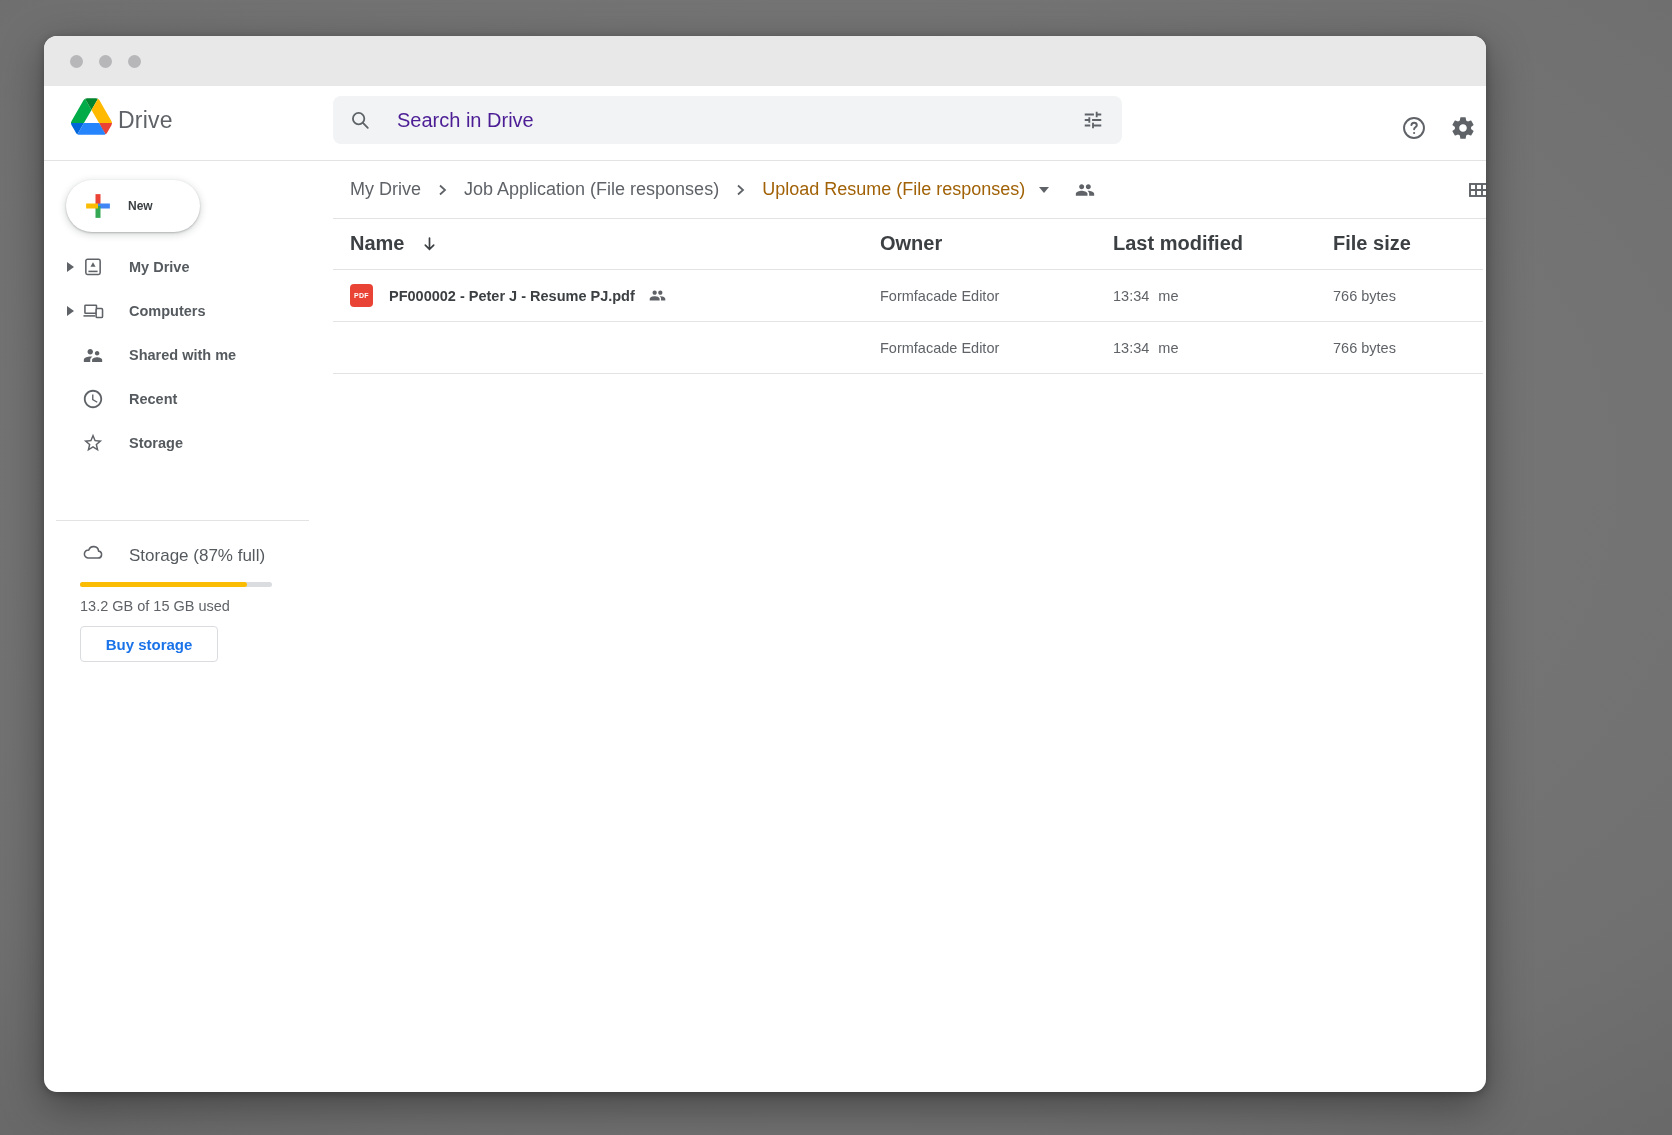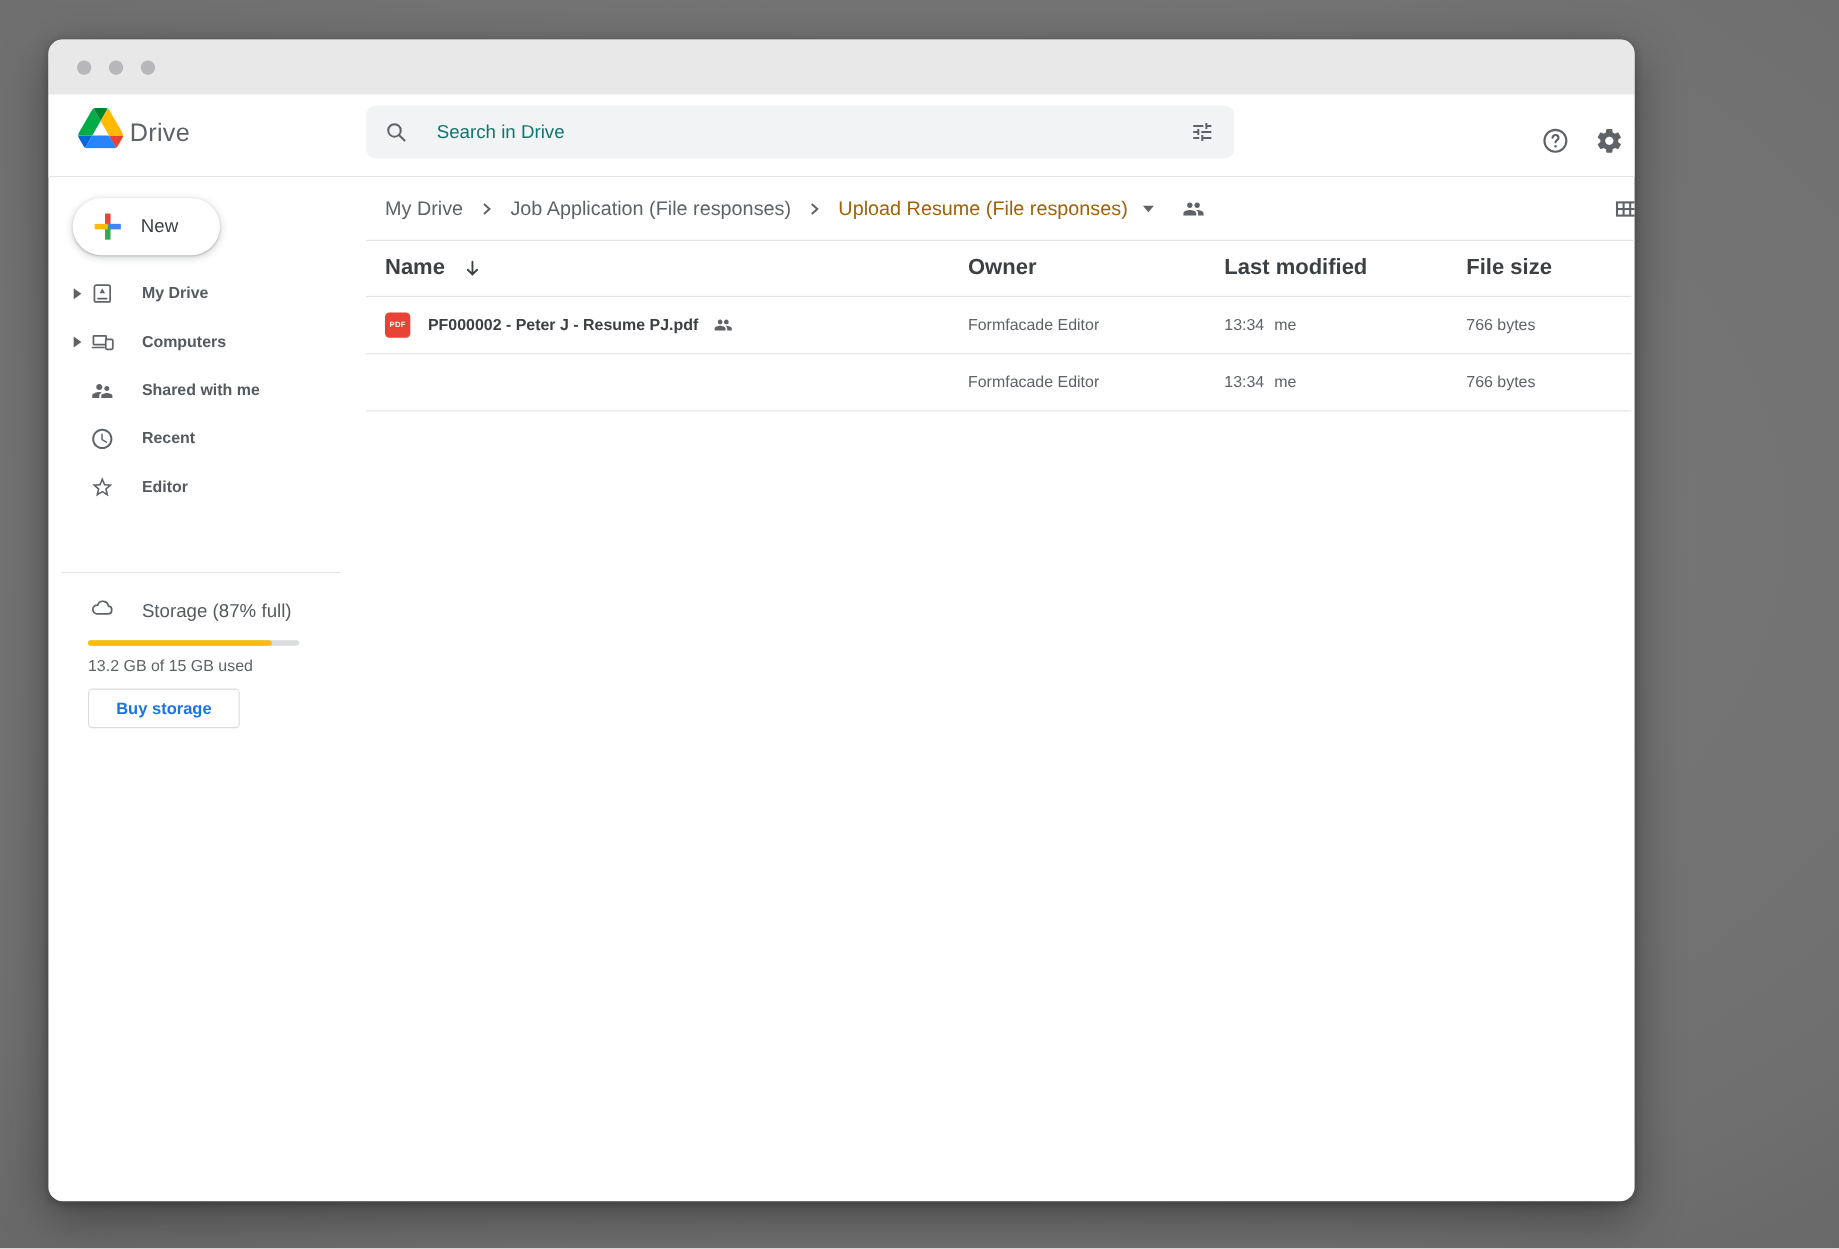--- a/index.html
+++ b/index.html
@@ -16,21 +16,21 @@
   .tdot { width:13px; height:13px; border-radius:50%; background:#b7b7ba; }
 
   
   .appheader { position:absolute; left:0; top:50px; right:0; height:75px; background:#fff;
     border-bottom:1px solid #e3e3e3; }
   .logo { position:absolute; left:27px; top:62px; width:41px; height:37px; }
   .appname { position:absolute; left:74px; top:71px; font-size:23px; color:#5f6368; letter-spacing:.2px; }
   .searchbar { position:absolute; left:289px; top:60px; width:789px; height:48px; background:#f1f3f4;
     border-radius:8px; display:flex; align-items:center; padding:0 18px 0 16px; }
   .searchicon { width:22px; height:22px; margin-right:26px; flex:none; }
-  .searchtext { font-size:17px; color:#0f766e; flex:1; }
+  .searchtext { font-size:20px; color:#4c1d95; flex:1; }
   .tuneicon { width:22px; height:22px; flex:none; }
   .hicon { position:absolute; width:36px; height:36px; display:flex; align-items:center; justify-content:center; border-radius:50%; }
   .hicon svg { display:block; }
   .avatar { position:absolute; left:1534px; top:77px; width:34px; height:34px; border-radius:50%; overflow:hidden; }
 
   
   .crumbs { position:absolute; left:306px; top:125px; height:57px; display:flex; align-items:center; font-size:18px; color:#5f6368; }
   .crumb { white-space:nowrap; cursor:pointer; }
   .crumb.current { color:#a16207; }
   .crumbsep { margin:0 16px; display:flex; }
@@ -51,21 +51,21 @@
     font-weight:bold; display:flex; align-items:center; justify-content:center; letter-spacing:.3px; margin-right:16px; flex:none; }
   .fname { font-size:14.5px; color:#3c4043; font-weight:600; }
   .rowshared { margin-left:14px; display:flex; }
   .gtext { font-size:14.5px; color:#5f6368; }
   .modgap { margin-left:9px; }
 
   
   .newbtn { position:absolute; left:22px; top:144px; width:134px; height:52px; background:#fff; border-radius:26px;
     box-shadow:0 1px 2px rgba(60,64,67,.3), 0 2px 6px 2px rgba(60,64,67,.15);
     display:flex; align-items:center; padding-left:17px; gap:15px; cursor:pointer; }
-  .newlabel { font-size:17px; color:#3c4043; font-weight:400; }
+  .newlabel { font-size:12px; color:#3c4043; font-weight:700; }
   .navitem { position:absolute; left:0; width:288px; height:44px; display:flex; align-items:center; cursor:pointer; }
   .navtri { position:absolute; left:23px; width:0; height:0; border-top:5px solid transparent; border-bottom:5px solid transparent;
     border-left:7px solid #5f6368; }
   .navicon { position:absolute; left:38px; width:22px; height:22px; display:flex; }
   .navlabel { position:absolute; left:85px; font-size:14.5px; color:#555a5f; font-weight:600; }
   .sideline { position:absolute; left:12px; top:484px; width:253px; height:1px; background:#e3e3e3; }
   .storageicon { position:absolute; left:38px; top:506px; width:22px; height:22px; }
   .storagelabel { position:absolute; left:85px; top:510px; font-size:17px; color:#555a5f; font-weight:400; }
   .sbar { position:absolute; left:36px; top:546px; width:192px; height:5px; background:#dadce0; border-radius:3px; }
   .sbarfill { height:100%; border-radius:3px; }
@@ -290,21 +290,21 @@
       </span>
       <span class="navlabel">Recent</span>
     </div>
 
     <div class="navitem" style="top:385px;">
       <span class="navicon">
         <svg width="22" height="22" viewBox="0 0 24 24" fill="#5f6368">
           <path d="M22 9.24l-7.19-.62L12 2 9.19 8.63 2 9.24l5.46 4.73L5.82 21 12 17.27 18.18 21l-1.63-7.03L22 9.24zM12 15.4l-3.76 2.27 1-4.28-3.32-2.88 4.38-.38L12 6.1l1.71 4.04 4.38.38-3.32 2.88 1 4.28L12 15.4z"></path>
         </svg>
       </span>
-      <span class="navlabel">Editor</span>
+      <span class="navlabel">Storage</span>
     </div>
 
 
     <div class="sideline"></div>
 
     <svg class="storageicon" viewBox="0 0 24 24" fill="none" stroke="#5f6368" stroke-width="1.7">
       <path d="M6.5 17.5h11a3.8 3.8 0 0 0 .6-7.56 5.5 5.5 0 0 0-10.7-1.1A4.35 4.35 0 0 0 6.5 17.5z" stroke-linejoin="round"></path>
     </svg>
     <div class="storagelabel">Storage (87% full)</div>
     <div class="sbar">

